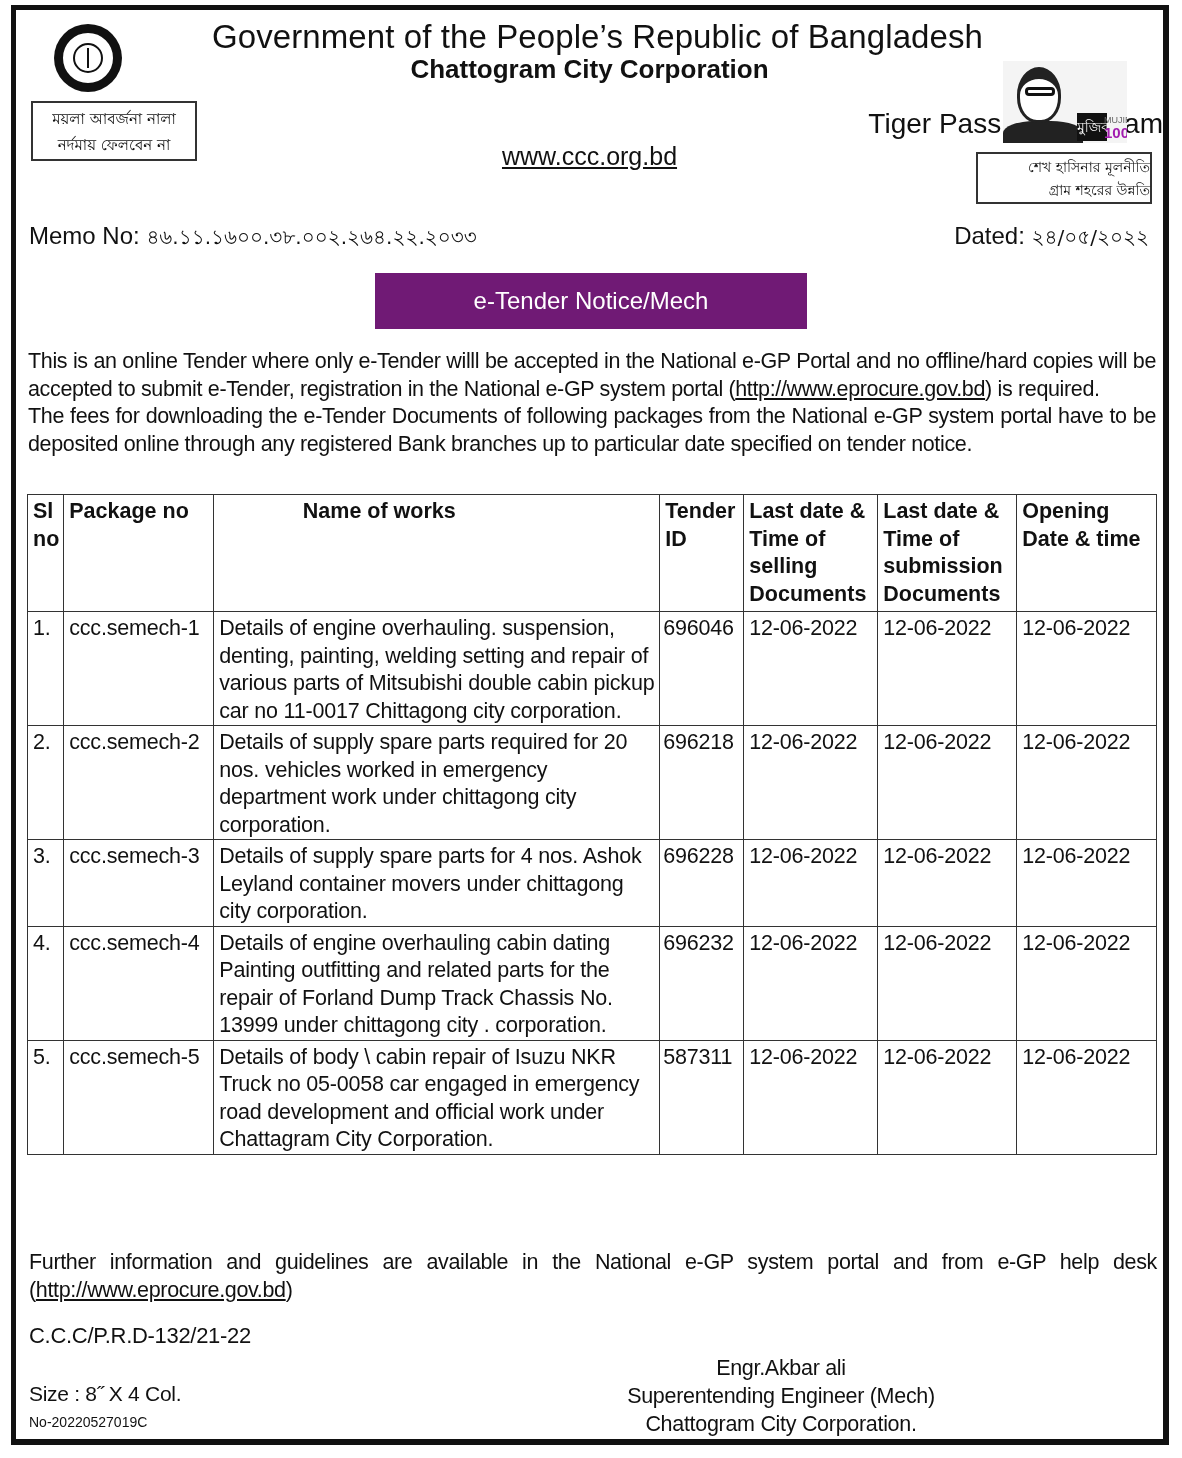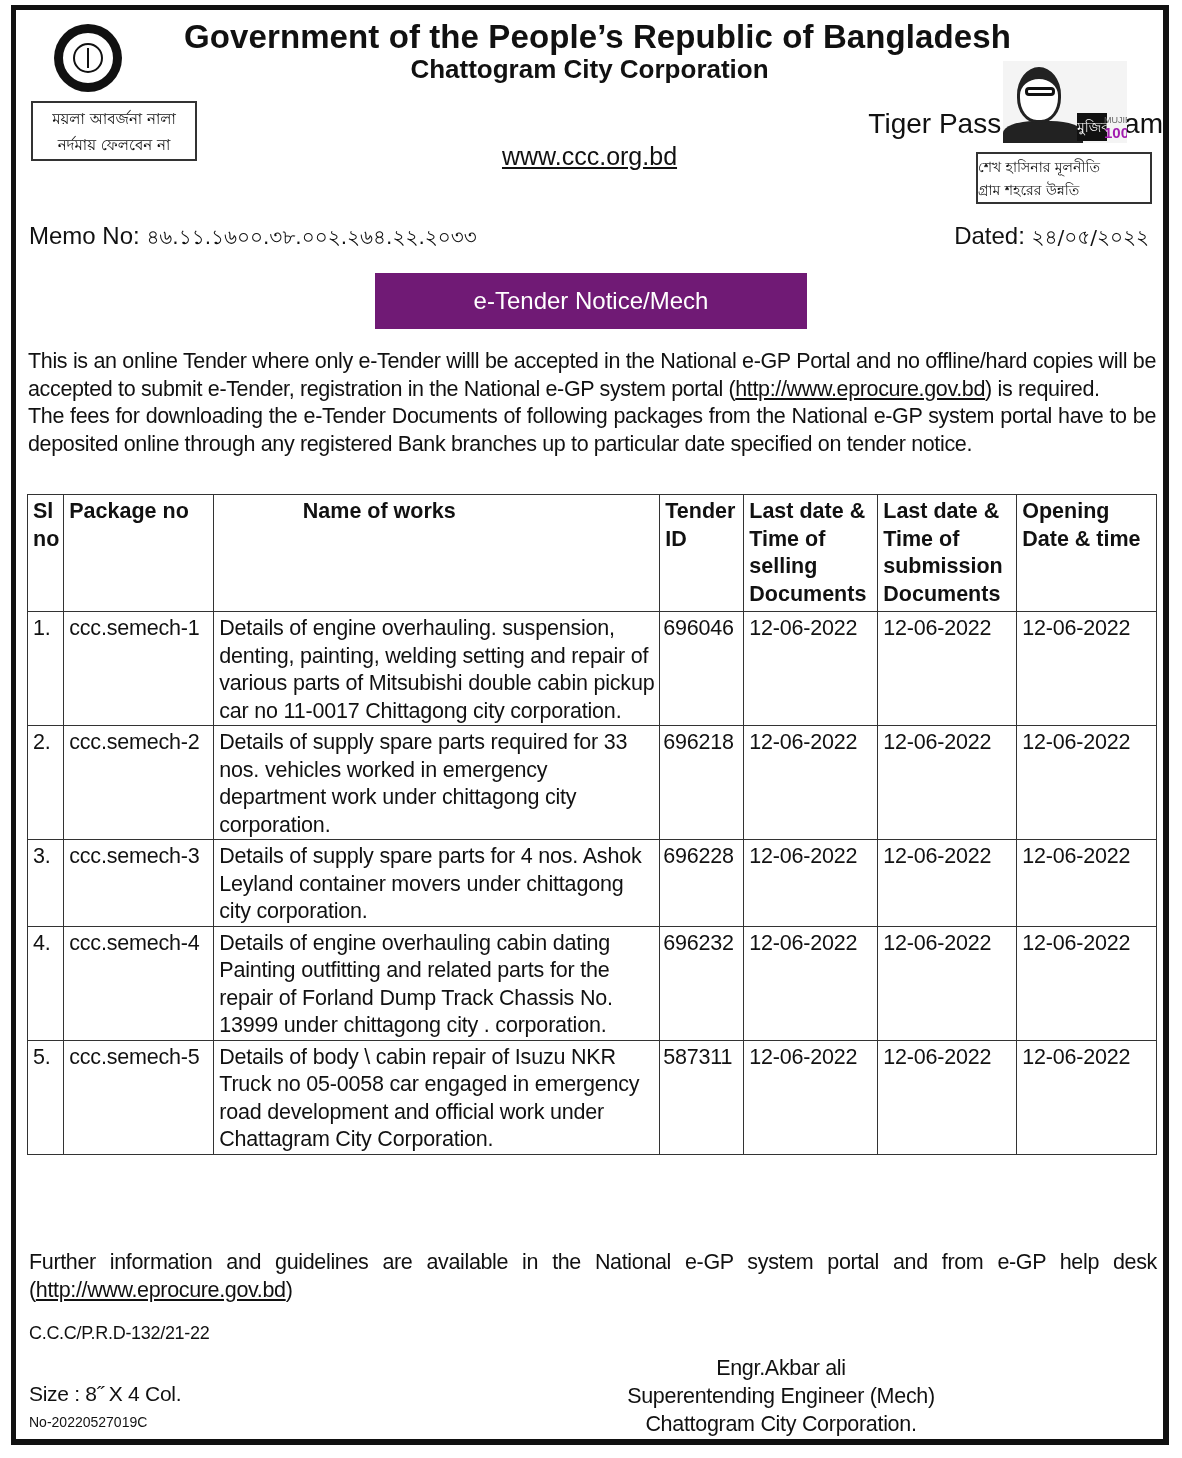--- a/index.html
+++ b/index.html
@@ -6,21 +6,21 @@
   html, body { width: 1182px; height: 1458px; background: #ffffff; }
   body { font-family: "Liberation Sans", sans-serif; color: #111; position: relative; overflow: hidden; }
 
   .frame {
     position: absolute; left: 11px; top: 5px; width: 1158px; height: 1440px;
     border: 5px solid #111; border-right-width: 6px; border-bottom-width: 6px;
   }
 
   
   .gov-title { position: absolute; left: 16px; right: 0; top: 8px; text-align: center;
-    font-weight: bold; font-size: 33px; letter-spacing: 0.1px; }
+    font-weight: normal; font-size: 33px; letter-spacing: 0.1px; }
   .corp-title { position: absolute; left: 0; right: 0; top: 44px; text-align: center;
     font-weight: bold; font-size: 26px; }
   .address { position: absolute; left: 0; right: 0; top: 98px; text-align: right; font-size: 28px; }
   .website { position: absolute; left: 0; right: 0; top: 132px; text-align: center; font-size: 25px; text-decoration: underline; }
 
   .seal { position: absolute; left: 38px; top: 14px; width: 68px; height: 68px; border-radius: 50%;
     background: #111; display: flex; align-items: center; justify-content: center; }
   .seal-inner { width: 54px; height: 54px; border-radius: 50%; background: #fff; border: 2px solid #111;
     display: flex; align-items: center; justify-content: center; }
   .seal-core { width: 30px; height: 30px; border-radius: 50%; border: 2px solid #111; position: relative; }
@@ -33,21 +33,21 @@
   .portrait .face { position: absolute; left: 14px; top: 6px; width: 44px; height: 56px; border-radius: 50% 50% 45% 45%;
     background: #fff; border: 3px solid #222; border-top-width: 12px; }
   .portrait .glasses { position: absolute; left: 22px; top: 26px; width: 30px; height: 9px; border: 3px solid #111; border-radius: 4px; }
   .portrait .coat { position: absolute; left: 0; top: 60px; width: 80px; height: 30px; background: #222; border-radius: 40% 40% 0 0; }
   .portrait .badge { position: absolute; left: 74px; top: 52px; width: 30px; height: 28px; background: #111; color: #fff;
     font-family: "DejaVu Sans", sans-serif; font-size: 14px; text-align: center; line-height: 28px; }
   .portrait .mujib { position: absolute; left: 101px; top: 54px; font-size: 9px; color: #666; line-height: 10px; }
   .portrait .hundred { position: absolute; left: 101px; top: 63px; font-size: 15px; color: #a21caf; font-weight: bold; }
 
   .bn-box-right { position: absolute; left: 960px; top: 142px; width: 176px; height: 52px; border: 2px solid #333;
-    font-family: "DejaVu Sans", sans-serif; font-size: 14px; line-height: 23px; text-align: left; padding-top: 2px; }
+    font-family: "DejaVu Sans", sans-serif; font-size: 14px; line-height: 23px; text-align: right; padding-top: 2px; }
 
   .memo { position: absolute; left: 13px; top: 212px; font-size: 24px; }
   .dated { position: absolute; right: 14px; top: 212px; font-size: 24px; }
   .bn-num { font-family: "DejaVu Sans", sans-serif; font-size: 20px; }
 
   .banner { position: absolute; left: 359px; top: 263px; width: 432px; height: 56px; background: #701a75; color: #fff;
     font-size: 24px; text-align: center; line-height: 56px; }
 
   .intro { position: absolute; left: 12px; top: 338px; width: 1128px; font-size: 21.5px; line-height: 27.5px;
     text-align: justify; letter-spacing: -0.35px; }
@@ -64,21 +64,21 @@
   .c-name { width: 446px; }
   .c-id { width: 84px; }
   .c-sell { width: 134px; }
   .c-sub { width: 139px; }
   .c-open { width: auto; }
   th.c-name { text-align: center !important; padding-right: 120px !important; }
   td.mid { vertical-align: middle; }
   .tid { letter-spacing: -0.4px; padding-left: 3px !important; padding-right: 0 !important; }
 
   .further { position: absolute; left: 13px; top: 1238px; width: 1128px; font-size: 21.5px; line-height: 28px; letter-spacing: -0.35px; text-align: justify; }
-  .ref { position: absolute; left: 13px; top: 1313px; font-size: 18px; letter-spacing: -0.3px; }
+  .ref { position: absolute; left: 13px; top: 1313px; font-size: 22px; letter-spacing: -0.3px; }
   .size { position: absolute; left: 13px; top: 1372px; font-size: 21px; letter-spacing: -0.3px; }
   .ad-no { position: absolute; left: 13px; top: 1404px; font-size: 14px; }
   .sign { position: absolute; left: 555px; width: 420px; top: 1344px; text-align: center; font-size: 21.5px; line-height: 28px; letter-spacing: -0.3px; }
 </style>
 </head>
 <body>
 
 <div class="frame">
 
   <div class="seal" title="Chattogram City Corporation seal">
@@ -146,21 +146,21 @@
         <td class="mid">ccc.semech-1</td>
         <td>Details of engine overhauling. suspension, denting, painting, welding setting and repair of various parts of Mitsubishi double cabin pickup car no 11-0017 Chittagong city corporation.</td>
         <td class="mid tid">696046</td>
         <td class="mid">12-06-2022</td>
         <td class="mid">12-06-2022</td>
         <td class="mid">12-06-2022</td>
       </tr>
       <tr>
         <td class="mid">2.</td>
         <td class="mid">ccc.semech-2</td>
-        <td>Details of supply spare parts required for 33 nos. vehicles worked in emergency department work under chittagong city corporation.</td>
+        <td>Details of supply spare parts required for 20 nos. vehicles worked in emergency department work under chittagong city corporation.</td>
         <td class="mid tid">696218</td>
         <td class="mid">12-06-2022</td>
         <td class="mid">12-06-2022</td>
         <td class="mid">12-06-2022</td>
       </tr>
       <tr>
         <td class="mid">3.</td>
         <td class="mid">ccc.semech-3</td>
         <td>Details of supply spare parts for 4 nos. Ashok Leyland container movers under chittagong city corporation.</td>
         <td class="mid tid">696228</td>

